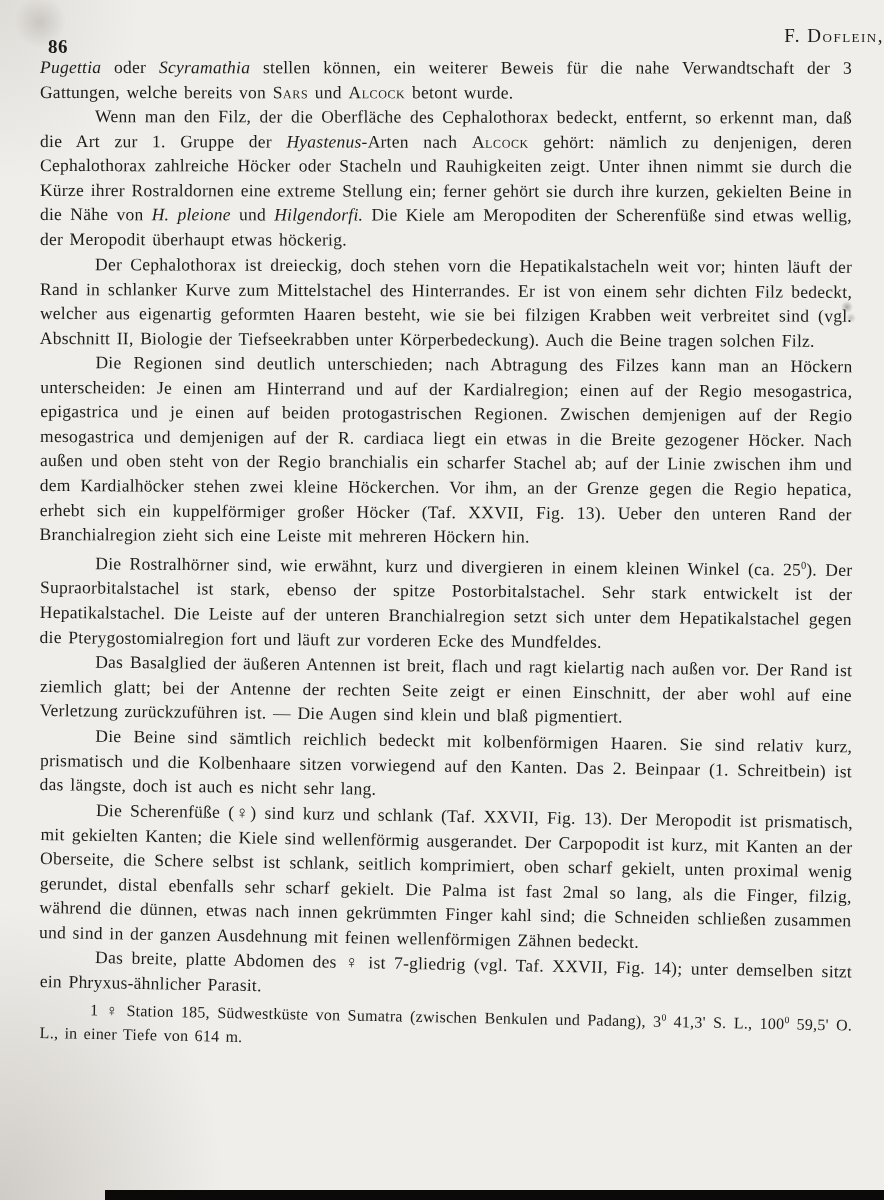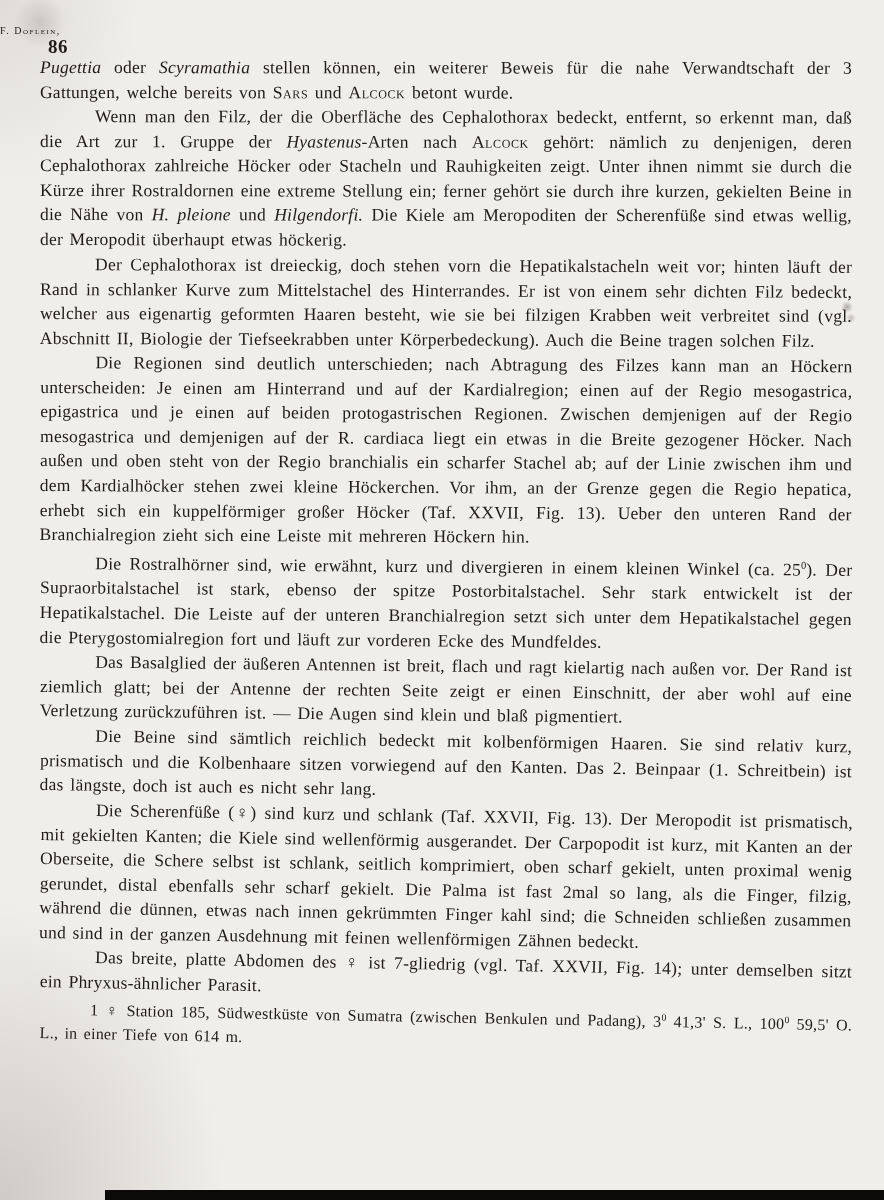--- a/index.html
+++ b/index.html
@@ -22,22 +22,22 @@
     overflow:hidden;
   }
   .running-head{
     position:absolute;top:16px;left:0;width:100%;height:30px;
   }
   .page-number{
     position:absolute;left:48px;top:20px;
     font-size:19px;font-weight:bold;letter-spacing:0.5px;
   }
   .head-title{
-    position:absolute;left:0;width:100%;top:9px;text-align:left;
-    font-size:10px;font-variant:small-caps;letter-spacing:1.5px;
+    position:absolute;left:0;width:100%;top:9px;text-align:right;
+    font-size:19px;font-variant:small-caps;letter-spacing:1.5px;
   }
   .text-block{
     position:absolute;top:55px;left:40px;width:812px;
     font-size:17.5px;line-height:24.6px;
     letter-spacing:0.25px;word-spacing:2px;
     text-align:justify;
   }
   .text-block p{margin:0;transform-origin:0 50%;}
   .text-block p.indent{text-indent:55px;}
   .text-block p.petit{font-size:16px;line-height:24px;}

